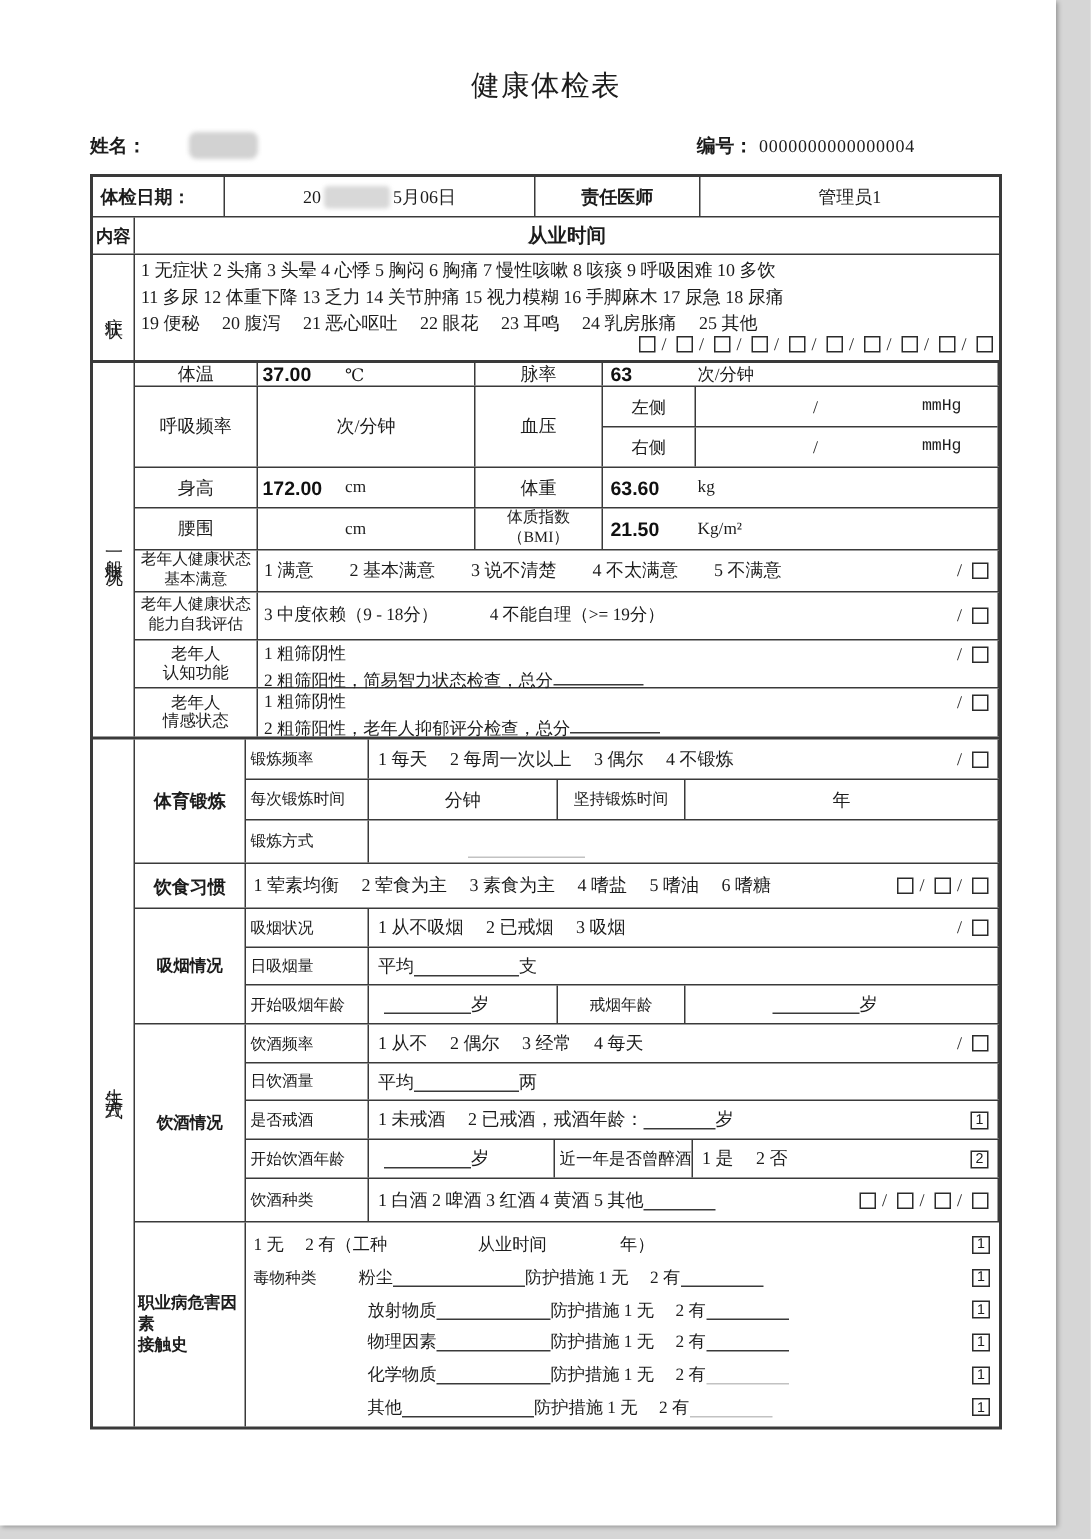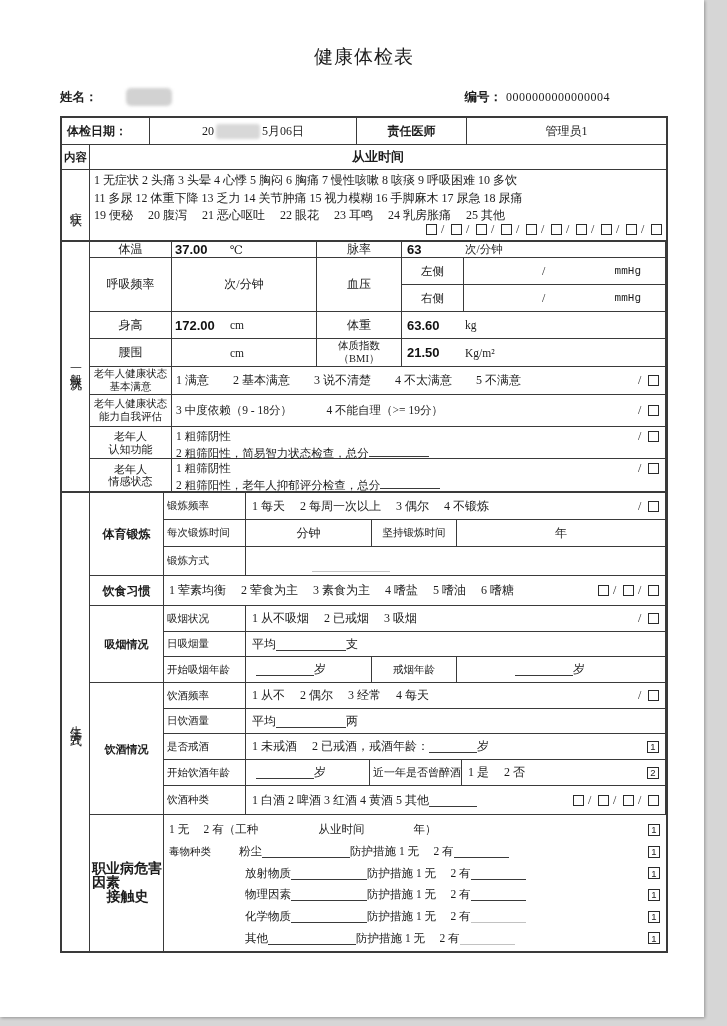--- a/index.html
+++ b/index.html
@@ -358,21 +358,21 @@
                     <span class="cb"></span>
                     <span class="cb"></span>
                     <span class="cb"></span>
                   </span>
               </div>
             </div>
           </div>
         </div>
 
         <div class="grow" style="height:136px">
-          <div class="glabel" style="align-items:center;padding-left:2px;font-size:14px">
+          <div class="glabel" style="align-items:flex-start;padding-left:2px;font-size:11px">
             <span>职业病危害因素</span>
             <span>接触史</span>
           </div>
           <div class="occwrap">
             <div class="occline">
               <span>1 无　 2 有（工种　　　　　 从业时间　　　　 年）</span>
               <span class="numbox mlauto">1</span>
             </div>
             <div class="occline">
               <span class="toxname">毒物种类</span>

